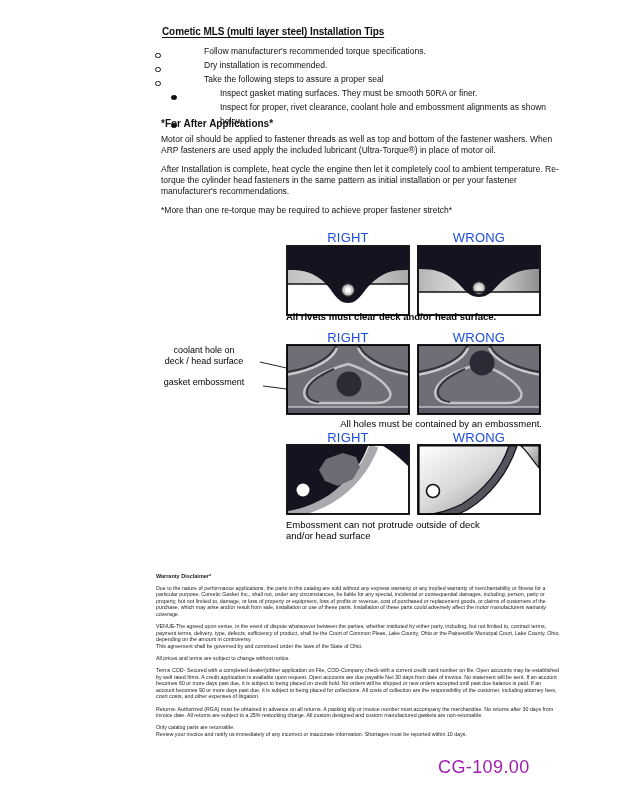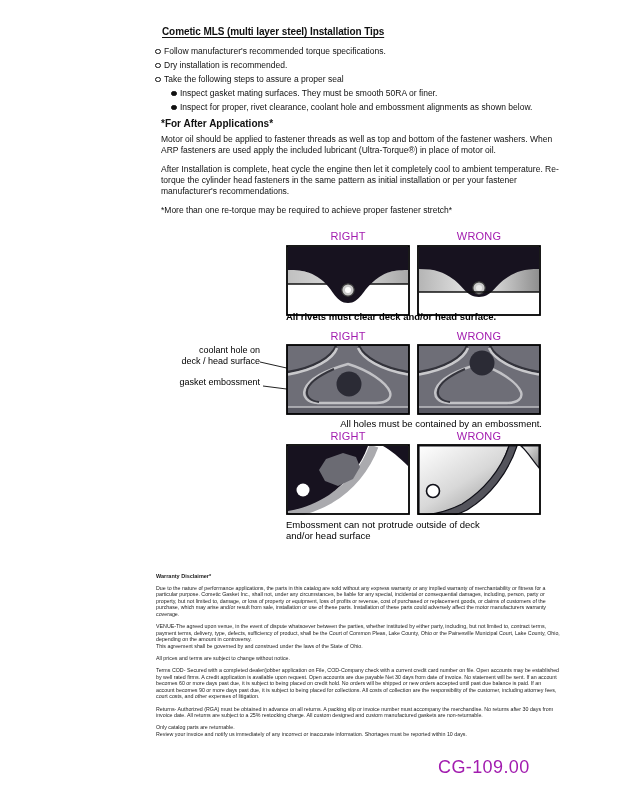--- a/index.html
+++ b/index.html
@@ -4,33 +4,33 @@
 <style>
   html,body{margin:0;padding:0;background:#ffffff;}
   .page{position:relative;width:618px;height:800px;background:#ffffff;overflow:hidden;
         font-family:"Liberation Sans", sans-serif;color:#111;margin-left:48px;}
   .abs{position:absolute;}
 
   .doc-title{left:114px;top:26px;font-size:10px;font-weight:bold;letter-spacing:-0.1px;
              text-decoration:underline;text-underline-offset:2px;}
 
   .tips{left:107px;top:44px;width:412px;font-size:8.5px;}
-  .tip{display:flex;align-items:flex-start;line-height:14px;}
+  .tip{display:flex;align-items:flex-end;line-height:14px;gap:40px;}
   .tip .glyph{flex:0 0 auto;width:3.5px;height:3.5px;border-radius:50%;margin:4.5px 3.5px 0 0;}
   .tip.lvl1 .glyph{border:1px solid #111;background:#fff;}
   .tip.lvl2{margin-left:16px;}
   .tip.lvl2 .glyph{background:#111;border:1px solid #111;}
 
   .diesel-h{left:113px;top:118px;font-size:10px;font-weight:bold;}
   .body-p{left:113px;width:402px;font-size:8.5px;line-height:11px;}
 
-  .dlabel{width:124px;text-align:center;font-size:11px;color:#a21caf;letter-spacing:0.2px;}
+  .dlabel{width:124px;text-align:center;font-size:13px;color:#1d4ed8;letter-spacing:0.2px;}
   .caption{font-size:9.5px;color:#000;}
   .pre{white-space:pre-line;}
-  .annot{width:112px;text-align:right;font-size:9px;line-height:11px;color:#000;}
+  .annot{width:112px;text-align:center;font-size:9px;line-height:11px;color:#000;}
   .pagenum{left:390px;top:757px;font-size:18px;color:#a21caf;letter-spacing:0.4px;}
 
   .warranty{left:108px;top:573px;width:405px;font-size:5.3px;line-height:6.6px;color:#222;}
   .warranty h3{font-size:5.5px;margin:0 0 5px 0;font-weight:bold;}
   .warranty p{margin:0 0 5.5px 0;white-space:pre-line;}
   svg{display:block;}
 </style>
 </head>
 <body>
 

